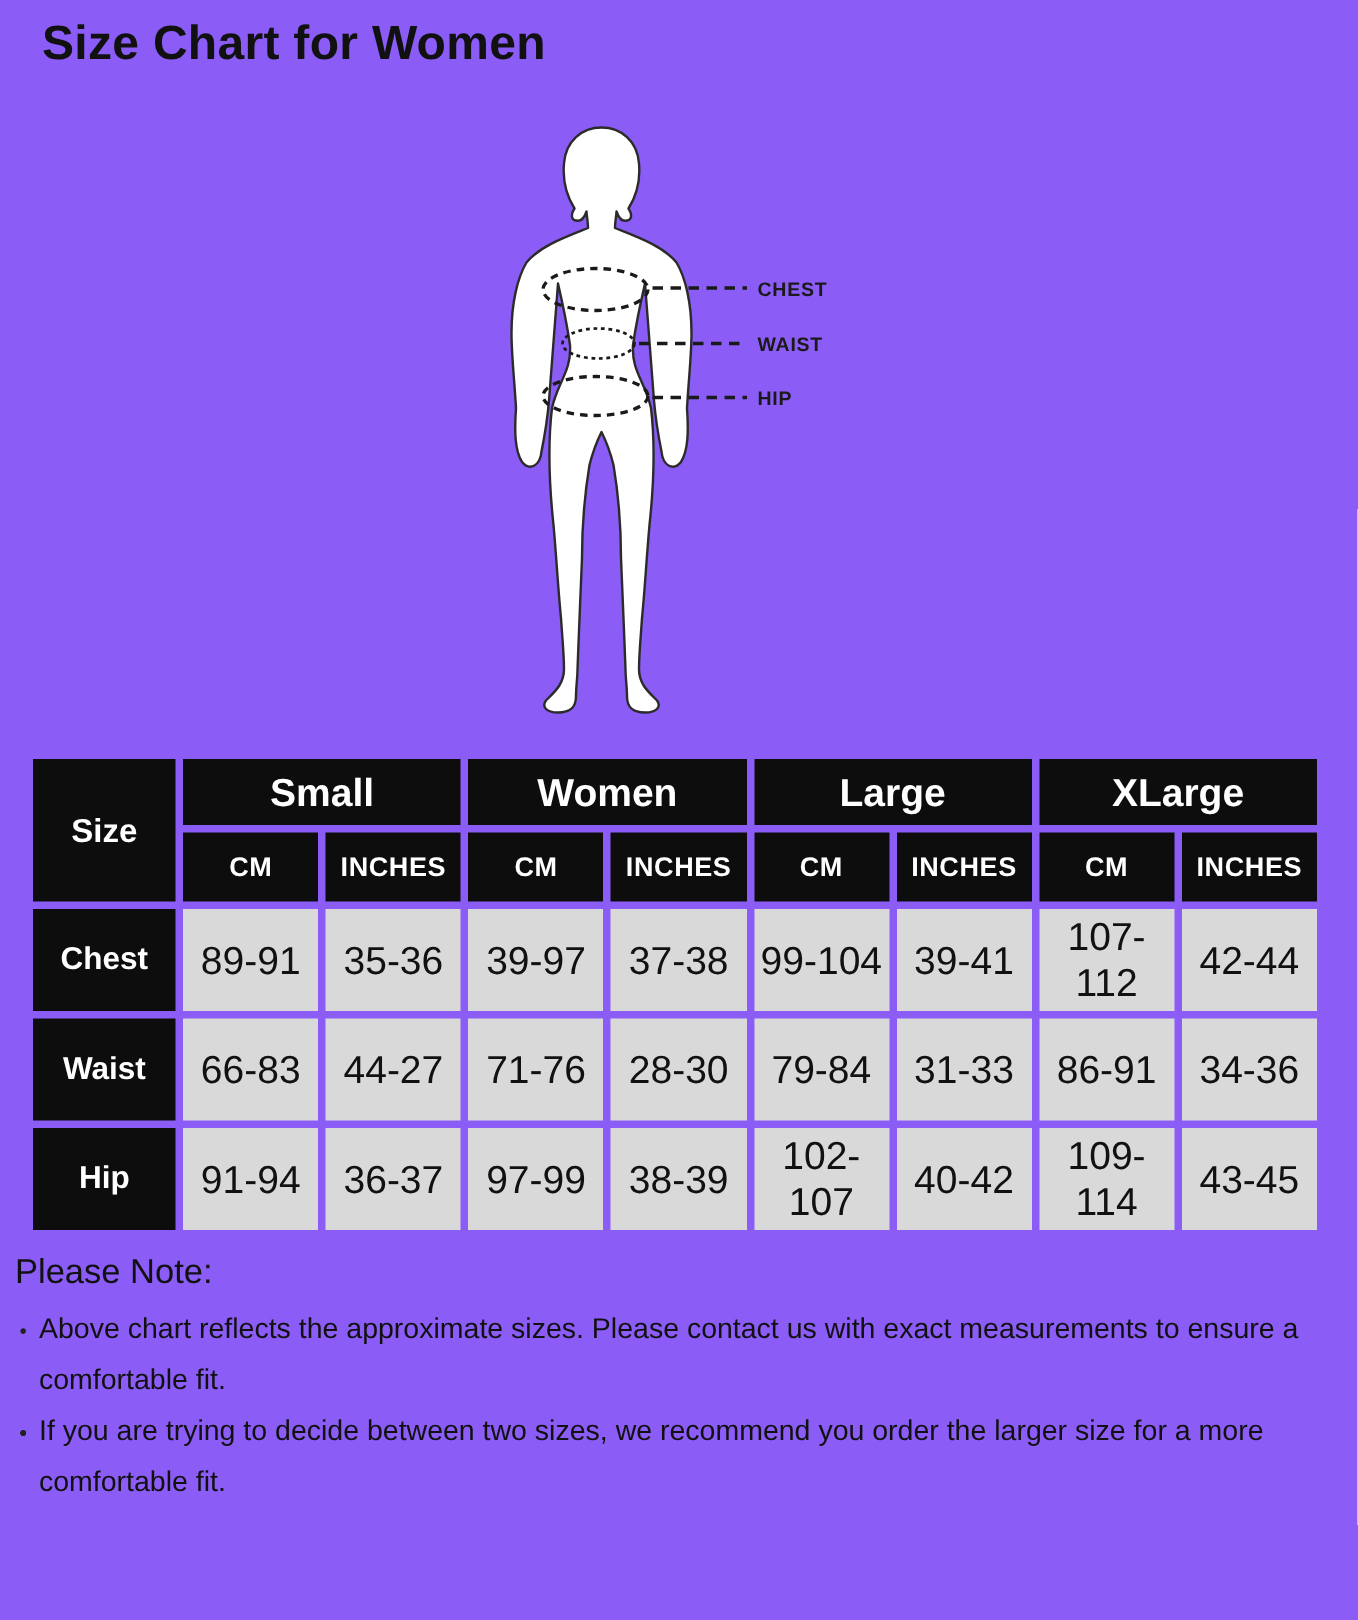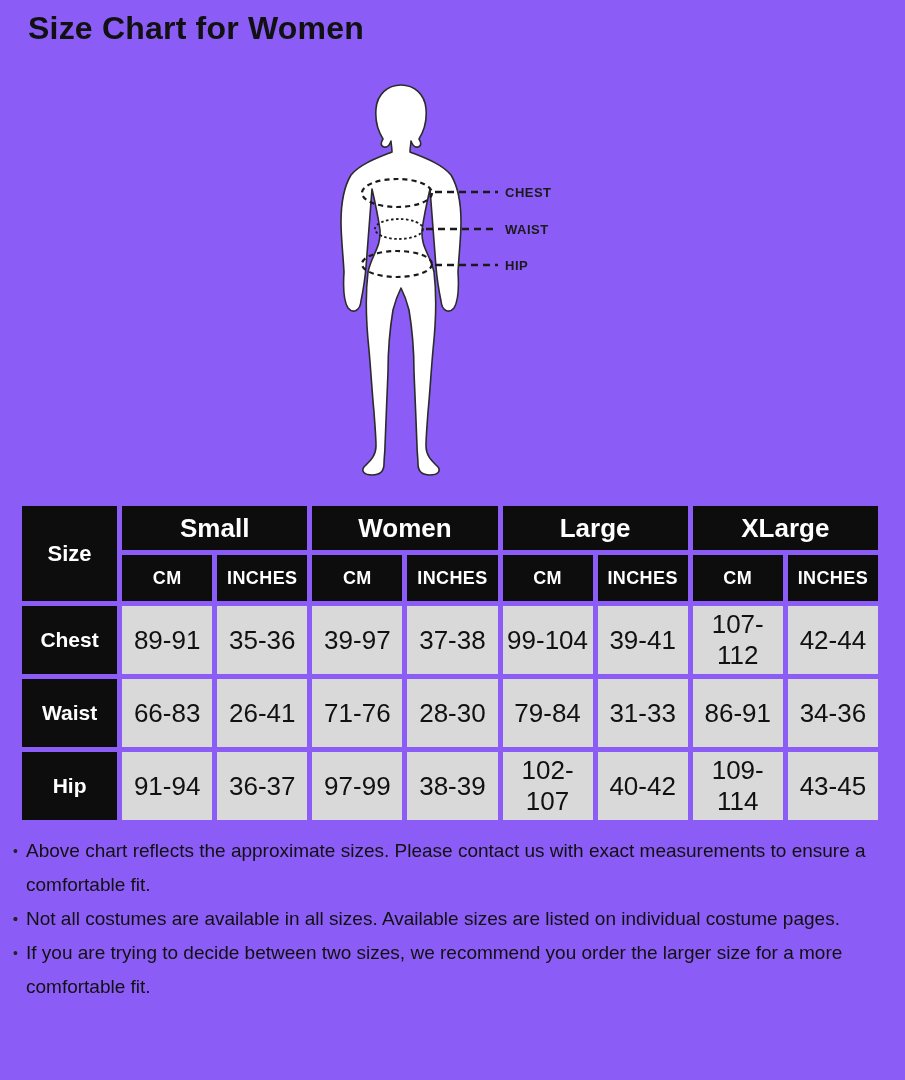--- a/index.html
+++ b/index.html
@@ -223,21 +223,21 @@
         <td>39-97</td>
         <td>37-38</td>
         <td>99-104</td>
         <td>39-41</td>
         <td>107-112</td>
         <td>42-44</td>
       </tr>
       <tr>
         <th class="row-label">Waist</th>
         <td>66-83</td>
-        <td>26-41</td>
+        <td>44-27</td>
         <td>71-76</td>
         <td>28-30</td>
         <td>79-84</td>
         <td>31-33</td>
         <td>86-91</td>
         <td>34-36</td>
       </tr>
       <tr>
         <th class="row-label">Hip</th>
         <td>91-94</td>
@@ -246,31 +246,31 @@
         <td>38-39</td>
         <td>102-107</td>
         <td>40-42</td>
         <td>109-114</td>
         <td>43-45</td>
       </tr>
     </tbody>
   </table>
 
   <div class="notes">
+    <div class="notes-heading">Please Note:</div>
     <ul>
       <li>
         <span class="bullet-dot">•</span>
         <span>Above chart reflects the approximate sizes. Please contact us with exact measurements to ensure a comfortable fit.</span>
       </li>
       <li>
         <span class="bullet-dot">•</span>
       </li>
       <li>
         <span class="bullet-dot">•</span>
-        <span>Not all costumes are available in all sizes. Available sizes are listed on individual costume pages.</span>
       </li>
       <li>
         <span class="bullet-dot">•</span>
         <span>If you are trying to decide between two sizes, we recommend you order the larger size for a more comfortable fit.</span>
       </li>
     </ul>
   </div>
 
 </div>
 

